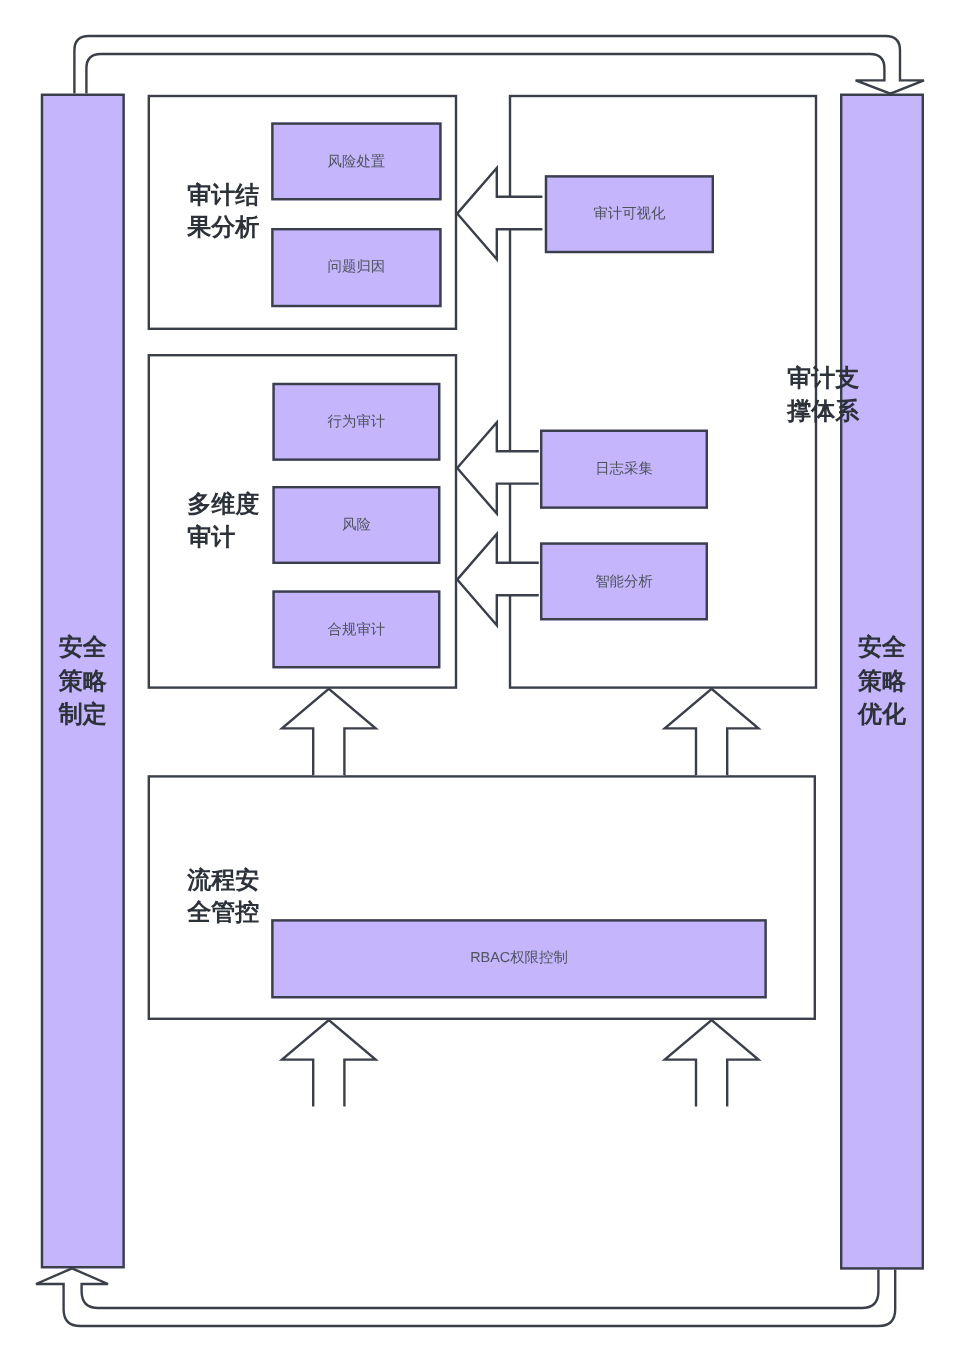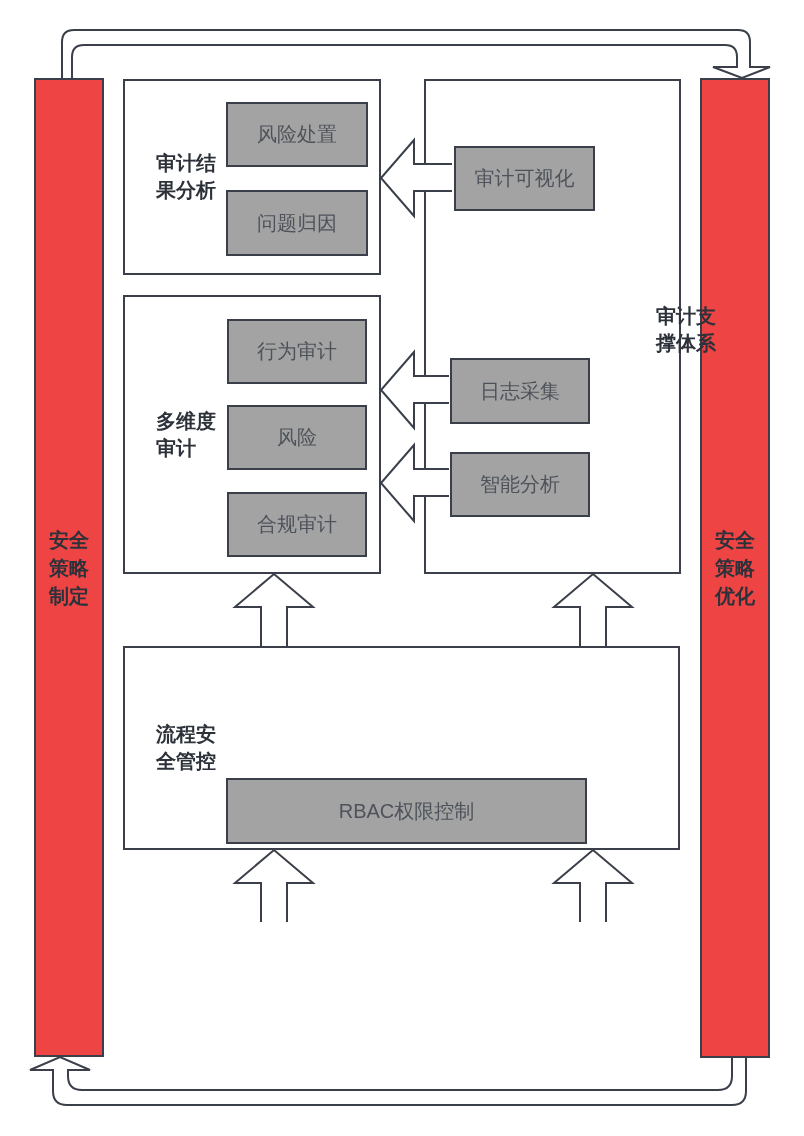--- a/index.html
+++ b/index.html
@@ -17,42 +17,42 @@
   }
   .group{
     position:absolute;
     border:2px solid var(--line);
     background:#ffffff;
     box-sizing:border-box;
   }
   .node{
     position:absolute;
     border:2px solid var(--line);
-    background:#a3a3a3;
+    background:#c4b5fd;
     box-sizing:border-box;
     display:flex;align-items:center;justify-content:center;
     text-align:center;
     color:var(--text);
-    font-size:20px;
+    font-size:12px;
     line-height:1.45;
     white-space:pre-line;
   }
   .glabel{
     position:absolute;
     font-weight:700;
     font-size:20px;
     line-height:1.35;
     color:var(--title);
     white-space:pre-line;
   }
   .vcenter{top:50%;transform:translateY(-50%);margin-left:20px;}
   .rail{
     position:absolute;
     border:2px solid var(--line);
-    background:#ef4444;
+    background:#c4b5fd;
     box-sizing:border-box;
   }
   .rail-label{
     position:absolute;
     left:0;right:0;
     top:50%;transform:translateY(-50%);
     text-align:center;
     font-weight:700;
     font-size:20px;
     line-height:1.4;
@@ -78,21 +78,21 @@
   #g-multidim .glabel{left:11px;}
 
   #g-support{left:424px;top:79px;width:257px;height:495px;}
   #g-support .i0{left:28px;top:65px;width:141px;height:65px;}
   #g-support .i1{left:24px;top:277px;width:140px;height:66px;}
   #g-support .i2{left:24px;top:371px;width:140px;height:65px;}
   #g-support .glabel{left:176px;top:222px;width:74px;text-align:right;margin-left:40px;}
 
   #g-process{left:123px;top:646px;width:557px;height:204px;}
   #g-process .i0{left:101px;top:21px;width:427px;height:66px;}
-  #g-process .i1{left:101px;top:130px;width:361px;height:66px;}
+  #g-process .i1{left:101px;top:118px;width:413px;height:66px;}
   #g-process .glabel{left:11px;}
 
   #g-storage{left:123px;top:922px;width:558px;height:135px;}
   #g-storage .i0{left:101px;top:18px;width:118px;height:98px;}
   #g-storage .i1{left:256px;top:18px;width:118px;height:98px;}
   #g-storage .i2{left:410px;top:18px;width:119px;height:98px;}
   #g-storage .glabel{left:10px;}
 
   #rail-left{left:34px;top:78px;width:70px;height:979px;}
   #rail-right{left:700px;top:78px;width:70px;height:980px;}

